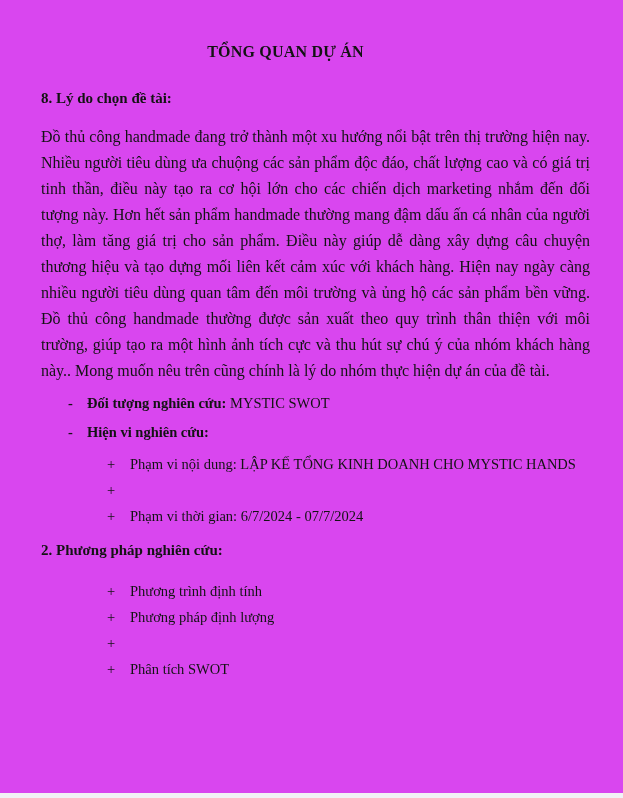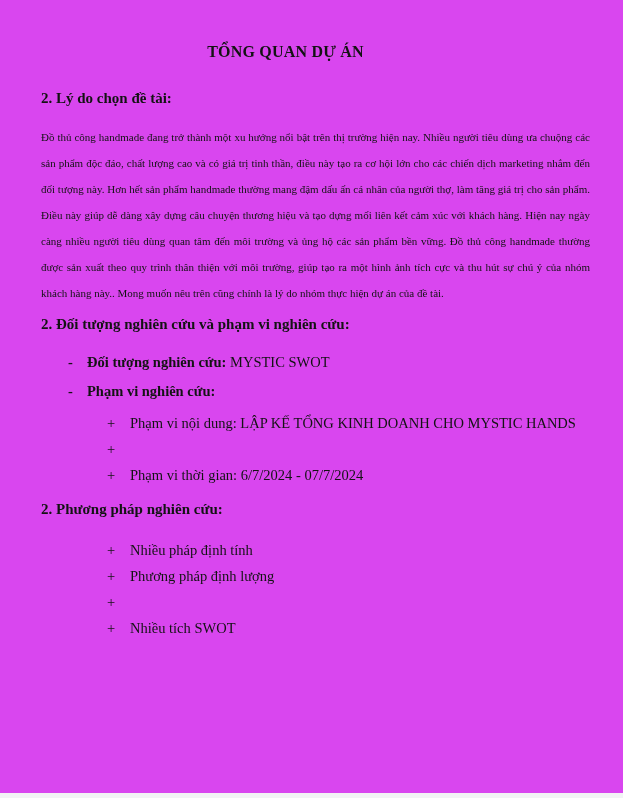--- a/index.html
+++ b/index.html
@@ -30,21 +30,21 @@
   .sec-heading {
     font-size: 15px;
     font-weight: 700;
     margin: 0;
     line-height: 19px;
   }
   .heading-1 { margin-bottom: 16px; }
   .heading-2 { margin-bottom: 18px; }
   .heading-3 { margin-top: 12px; margin-bottom: 18px; }
   .para {
-    font-size: 11px;
+    font-size: 16px;
     line-height: 26px;
     text-align: justify;
     margin: 0 0 9px 0;
   }
   .dash-item {
     display: flex;
     margin-left: 27px;
     margin-bottom: 9px;
     font-size: 14.5px;
     line-height: 20px;
@@ -71,64 +71,63 @@
   }
 </style>
 </head>
 <body>
 
 <div class="page">
 
   <h1 class="doc-title">TỔNG QUAN DỰ ÁN</h1>
 
   <section>
-    <h2 class="sec-heading heading-1">2. Lý do chọn đề tài:</h2>
+    <h2 class="sec-heading heading-1">8. Lý do chọn đề tài:</h2>
     <p class="para">Đồ thủ công handmade đang trở thành một xu hướng nổi bật trên thị trường hiện nay. Nhiều người tiêu dùng ưa chuộng các sản phẩm độc đáo, chất lượng cao và có giá trị tinh thần, điều này tạo ra cơ hội lớn cho các chiến dịch marketing nhắm đến đối tượng này. Hơn hết sản phẩm handmade thường mang đậm dấu ấn cá nhân của người thợ, làm tăng giá trị cho sản phẩm. Điều này giúp dễ dàng xây dựng câu chuyện thương hiệu và tạo dựng mối liên kết cảm xúc với khách hàng. Hiện nay ngày càng nhiều người tiêu dùng quan tâm đến môi trường và ủng hộ các sản phẩm bền vững. Đồ thủ công handmade thường được sản xuất theo quy trình thân thiện với môi trường, giúp tạo ra một hình ảnh tích cực và thu hút sự chú ý của nhóm khách hàng này.. Mong muốn nêu trên cũng chính là lý do nhóm thực hiện dự án của đề tài.</p>
   </section>
 
   <section>
-    <h2 class="sec-heading heading-2">2. Đối tượng nghiên cứu và phạm vi nghiên cứu:</h2>
 
     <div class="dash-item">
       <span class="bullet">-</span>
       <span><span class="label">Đối tượng nghiên cứu:</span><span class="value"> MYSTIC SWOT</span></span>
     </div>
 
     <div class="dash-item">
       <span class="bullet">-</span>
-      <span><span class="label">Phạm vi nghiên cứu:</span><span class="value"></span></span>
+      <span><span class="label">Hiện vi nghiên cứu:</span><span class="value"></span></span>
     </div>
 
     <div class="plus-item">
       <span class="bullet">+</span>
       <span class="text">Phạm vi nội dung: LẬP KẾ TỔNG KINH DOANH CHO MYSTIC HANDS</span>
     </div>
     <div class="plus-item">
       <span class="bullet">+</span>
     </div>
     <div class="plus-item">
       <span class="bullet">+</span>
       <span class="text">Phạm vi thời gian: 6/7/2024 - 07/7/2024</span>
     </div>
   </section>
 
   <section>
     <h2 class="sec-heading heading-3">2. Phương pháp nghiên cứu:</h2>
 
     <div class="plus-item">
       <span class="bullet">+</span>
-      <span class="text">Nhiều pháp định tính</span>
+      <span class="text">Phương trình định tính</span>
     </div>
     <div class="plus-item">
       <span class="bullet">+</span>
       <span class="text">Phương pháp định lượng</span>
     </div>
     <div class="plus-item">
       <span class="bullet">+</span>
     </div>
     <div class="plus-item">
       <span class="bullet">+</span>
-      <span class="text">Nhiều tích SWOT</span>
+      <span class="text">Phân tích SWOT</span>
     </div>
   </section>
 
   <div class="page-edge"></div>
 </div>
 
 </body></html>

